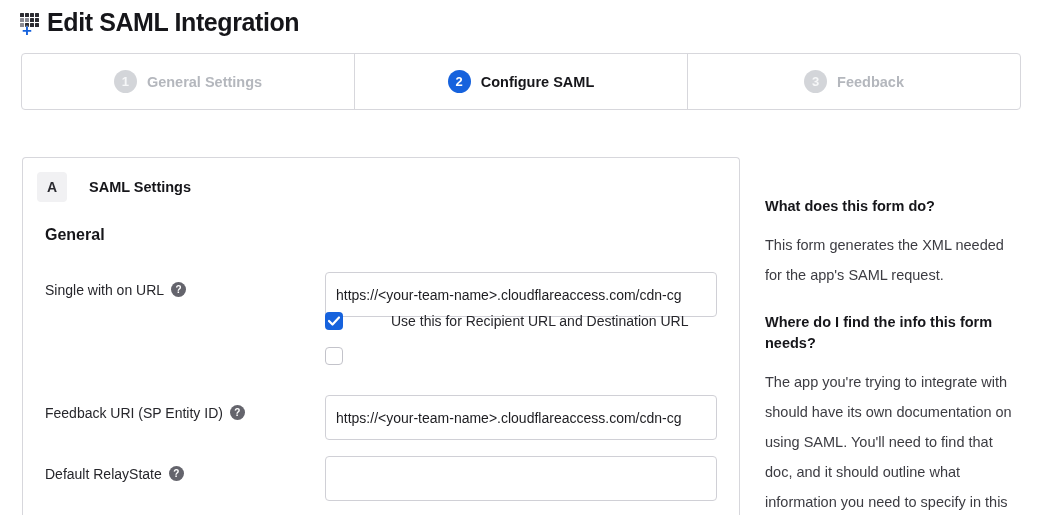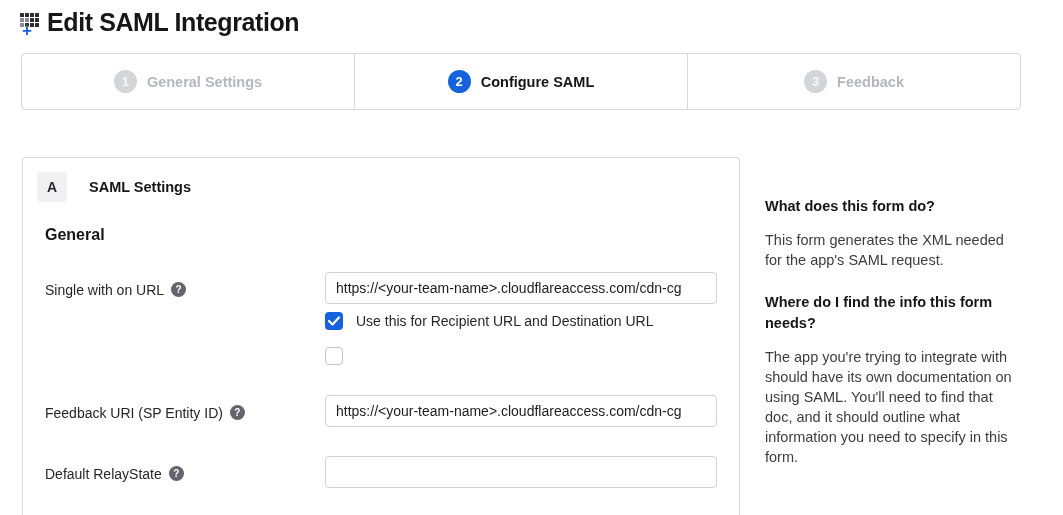--- a/index.html
+++ b/index.html
@@ -42,39 +42,39 @@
     display: flex; align-items: center; justify-content: center; font-size: 14px; font-weight: 700; color: #2b2b31; }
   .section-title { margin-left: 22px; font-size: 14.5px; font-weight: 700; color: #16161a; }
   .group-heading { position: absolute; top: 68px; left: 22px; font-size: 16px; font-weight: 700; color: #16161a; }
 
   .field-label { position: absolute; left: 22px; display: flex; align-items: center;
     font-size: 14px; color: #26262b; }
   .help-icon { width: 15px; height: 15px; border-radius: 50%; background: #64646c; color: #fff;
     font-size: 10px; font-weight: 700; display: inline-flex; align-items: center; justify-content: center;
     margin-left: 7px; cursor: pointer; flex: 0 0 auto; }
 
-  .text-input { position: absolute; left: 302px; width: 392px; height: 32px;
+  .text-input { position: absolute; left: 302px; width: 392px; height: 45px;
     border: 1px solid #d0d0d6; border-radius: 4px; padding: 0 10px;
     font-family: "Liberation Sans", sans-serif; font-size: 14px; color: #1d1d21;
     background: #fff; outline: none; white-space: nowrap; overflow: hidden; }
 
   .checkbox-row { position: absolute; left: 302px; display: flex; align-items: center; cursor: pointer; }
   .checkbox-box { width: 18px; height: 18px; border-radius: 4px; flex: 0 0 auto;
     display: flex; align-items: center; justify-content: center; }
   .checkbox-box.checked { background: #1662dd; }
   .checkbox-box.unchecked { background: #fff; border: 1px solid #c3c3ca; }
   .checkbox-label { margin-left: 13px; font-size: 14px; color: #26262b; }
 
   .helper-text { position: absolute; left: 302px; font-size: 13.5px; color: #6e6e78; }
 
   
   .help-sidebar { position: absolute; top: 196px; left: 765px; width: 252px; }
   .help-section { margin-bottom: 22px; }
   .help-heading { font-size: 14.5px; font-weight: 700; color: #16161a; line-height: 21px; margin-bottom: 13px; }
-  .help-body { font-size: 14.5px; color: #3c3c42; line-height: 20px; }
+  .help-body { font-size: 14.5px; color: #3c3c42; line-height: 30px; }
 </style>
 </head>
 <body>
 
 <div class="page">
 
   <div class="page-header">
     <div class="app-icon">
       <div class="grid">
         <span class="sq"></span>
@@ -118,21 +118,21 @@
     </div>
 
     <div class="group-heading">General</div>
 
     <div class="field-label" style="top: 114px; height: 35px;">
       <span>Single with on URL</span>
       <span class="help-icon">?</span>
     </div>
     <input class="text-input" style="top: 114px;" type="text" value="https://&lt;your-team-name&gt;.cloudflareaccess.com/cdn-cg">
 
-    <div class="checkbox-row" style="top: 154px; height: 18px;">
+    <div class="checkbox-row" style="top: 154px; height: 18px; gap: 35px;">
       <span class="checkbox-box checked">
         <svg width="12" height="10" viewBox="0 0 12 10">
           <polyline points="1,5 4.5,8.5 11,1.5" fill="none" stroke="#ffffff" stroke-width="2.2" stroke-linecap="round" stroke-linejoin="round"></polyline>
         </svg>
       </span>
       <span class="checkbox-label">Use this for Recipient URL and Destination URL</span>
     </div>
 
     <div class="checkbox-row" style="top: 189px; height: 18px;">
       <span class="checkbox-box unchecked"></span>

